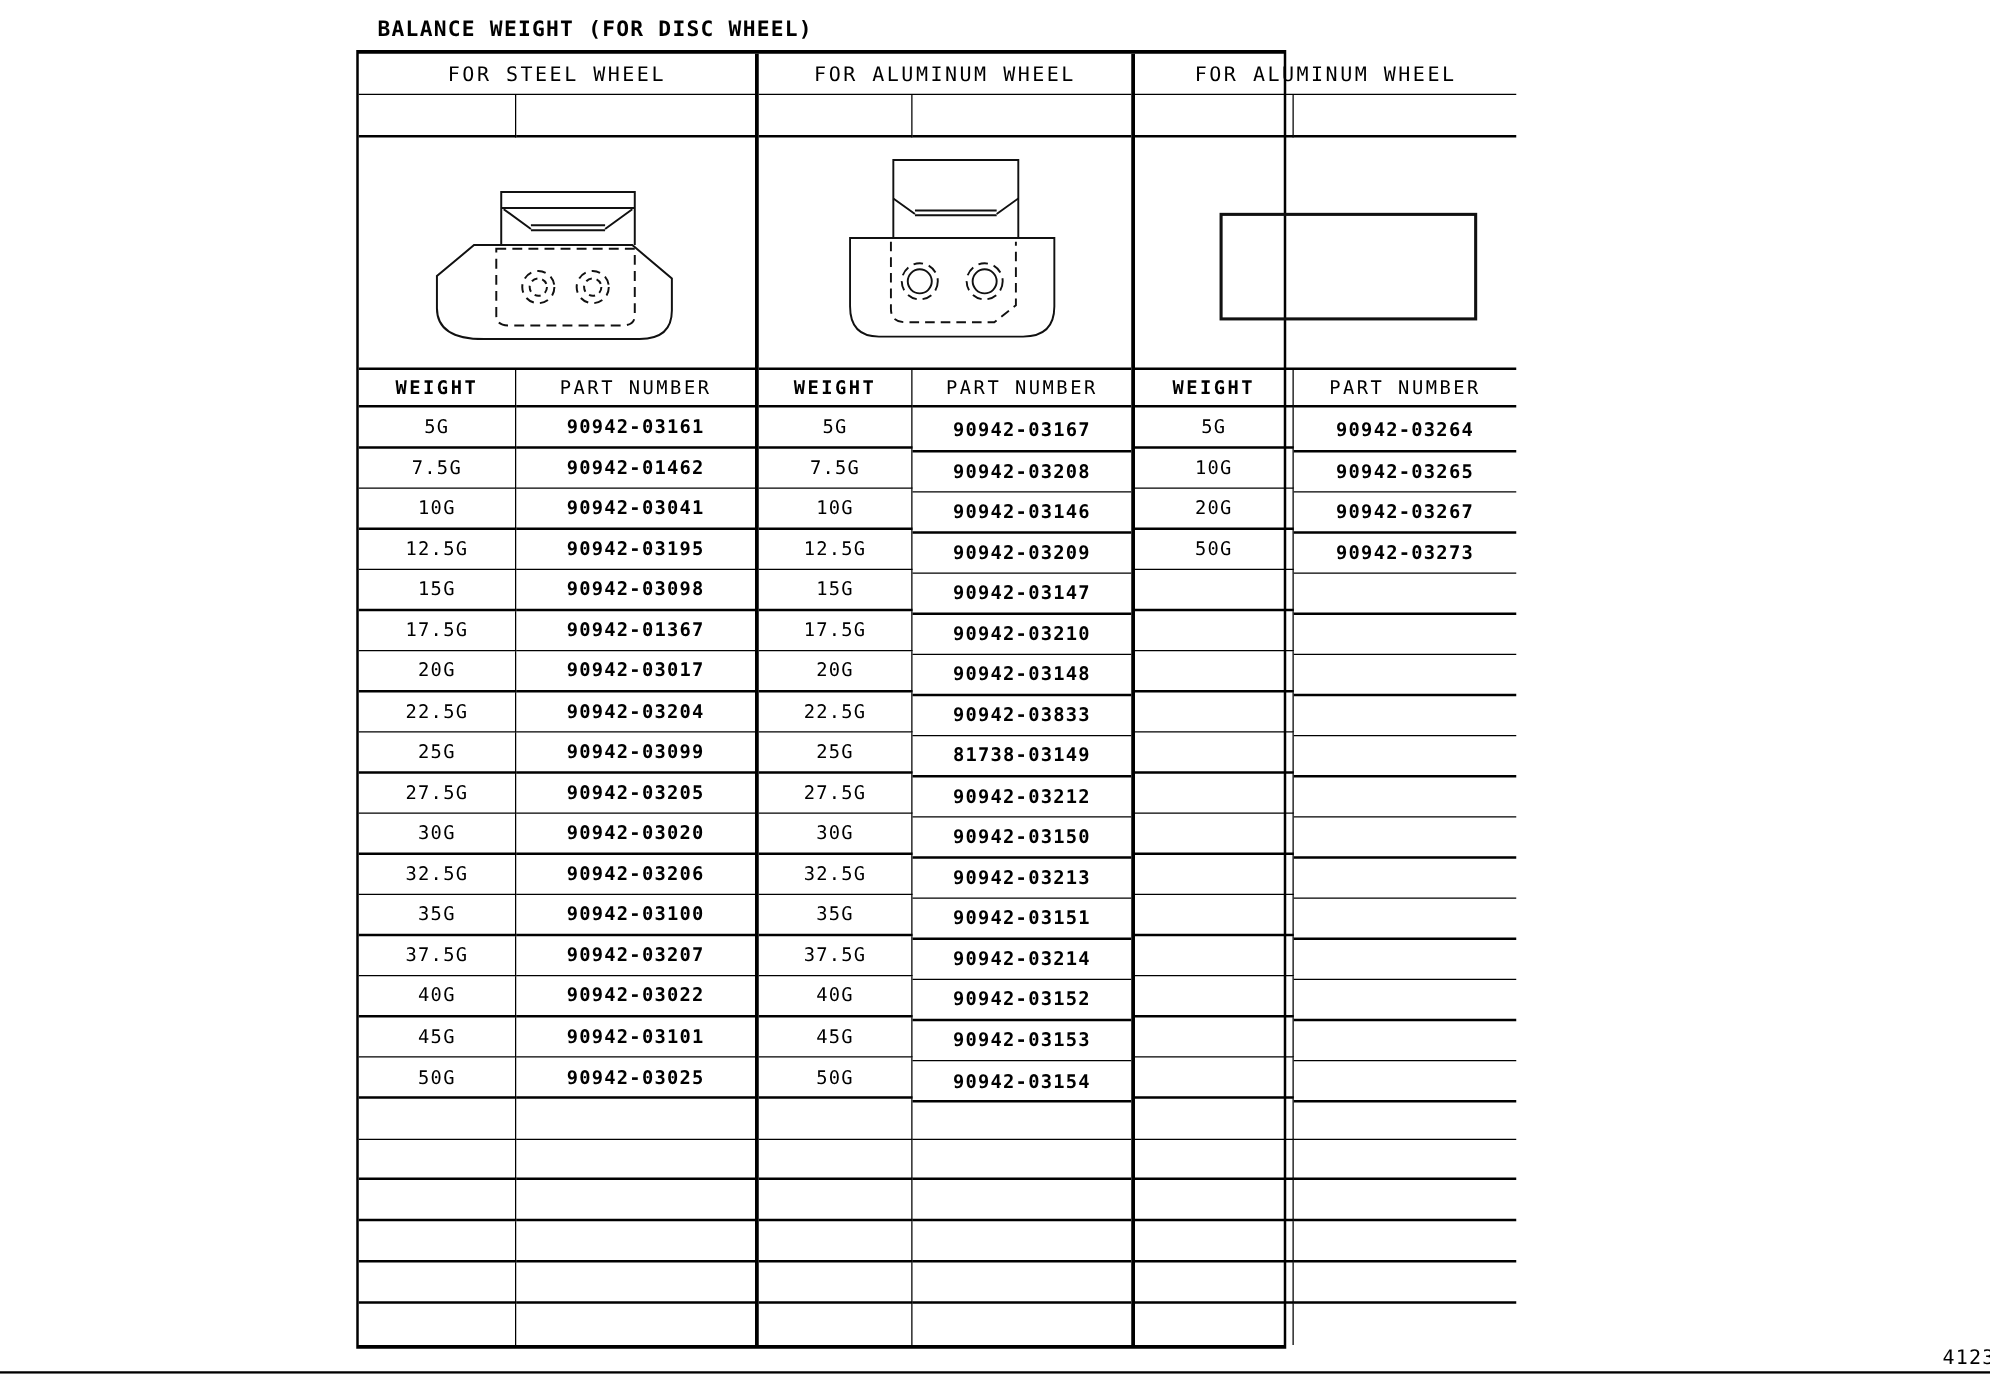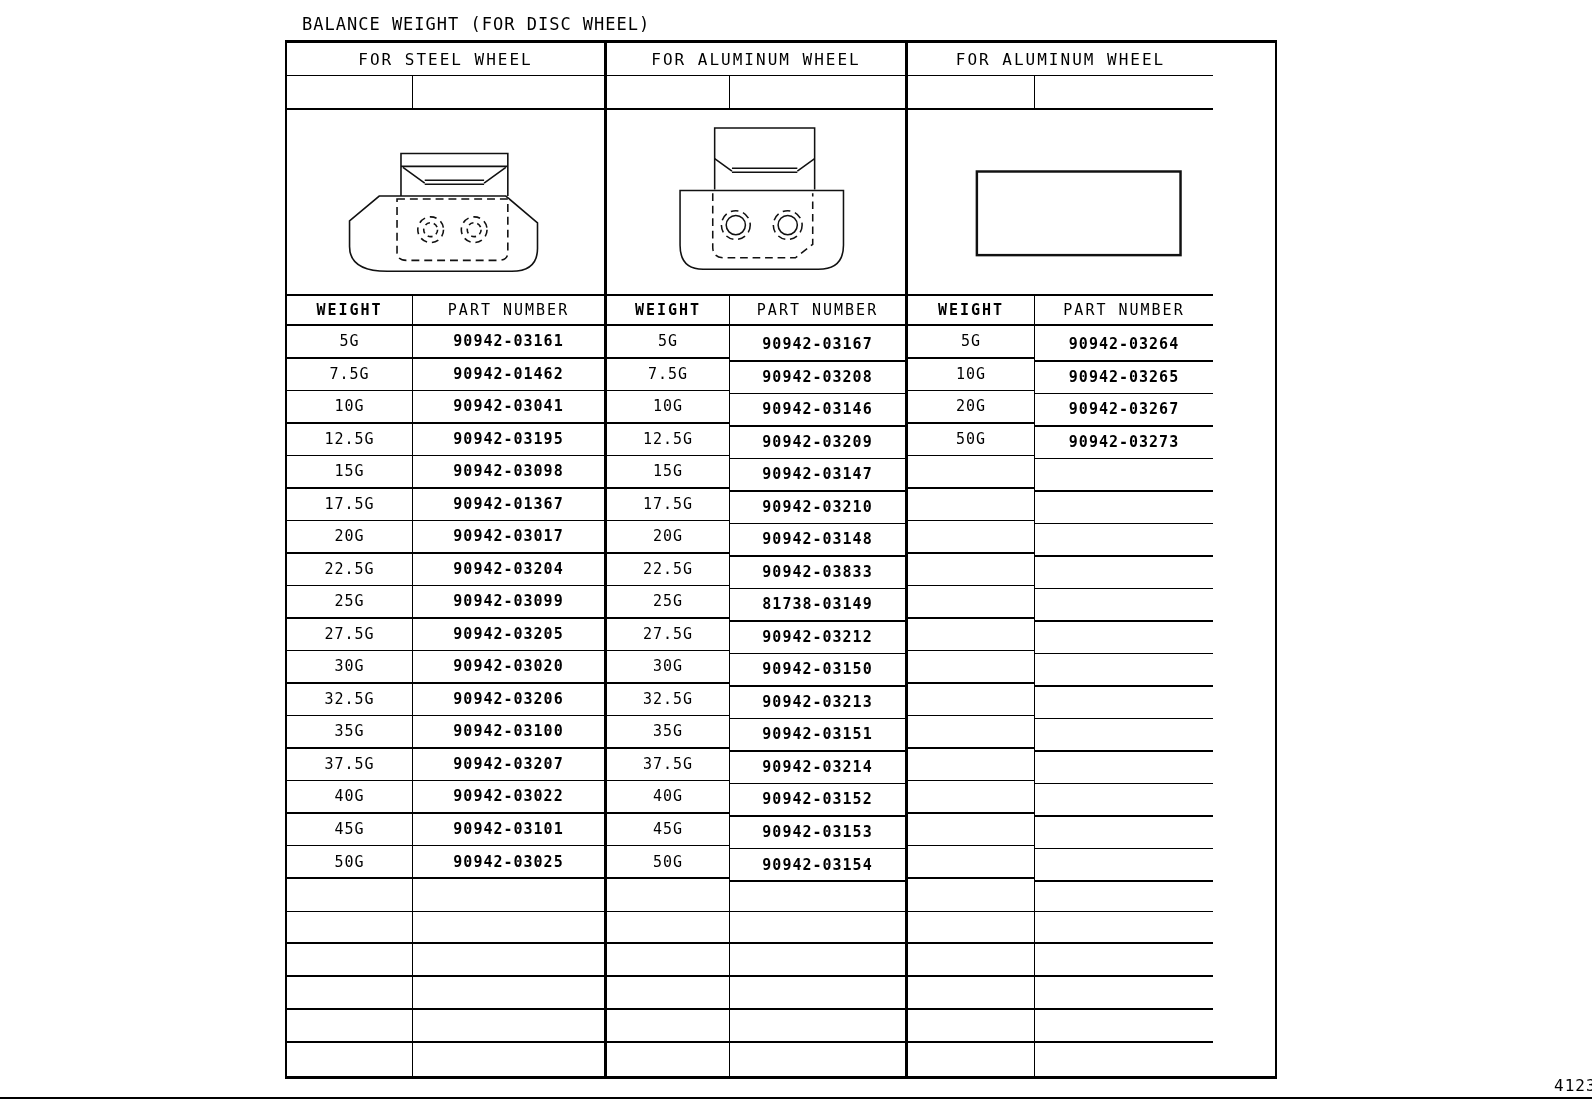--- a/index.html
+++ b/index.html
@@ -4,29 +4,29 @@
 <style>
   html,body{margin:0;padding:0;}
   body{
     width:1592px;height:1099px;position:relative;
     background:#ffffff;color:#000;
     font-family:"DejaVu Sans Mono","Liberation Mono",monospace;
     overflow:hidden;
   }
   .page-title{
     position:absolute;left:302px;top:14px;
-    font-size:17px;font-weight:normal;letter-spacing:1px;white-space:pre;
+    font-size:17px;font-weight:bold;letter-spacing:1px;white-space:pre;
   }
   .corner{position:absolute;font-size:16px;letter-spacing:1px;}
   .corner.left{left:6px;top:1126px;}
   .corner.right{left:1518px;top:1076px;margin-left:36px;}
   .bottom-rule{position:absolute;left:0;bottom:0;width:1592px;height:2px;background:#000;}
 
   .balance-table{
-    position:absolute;left:285px;top:40px;width:992px;height:1039px;
+    position:absolute;left:285px;top:40px;width:744px;height:1039px;
     box-sizing:border-box;
     border:2px solid #000;border-top-width:3px;border-bottom-width:3px;
     display:grid;grid-template-columns:320px 301px 305px;
     background:#fff;
   }
   .sub{
     box-sizing:border-box;border-right:3px solid #000;
     display:grid;
     grid-template-rows:33px 34px 186px 30px repeat(17,32.53px) repeat(6,32.83px);
   }

